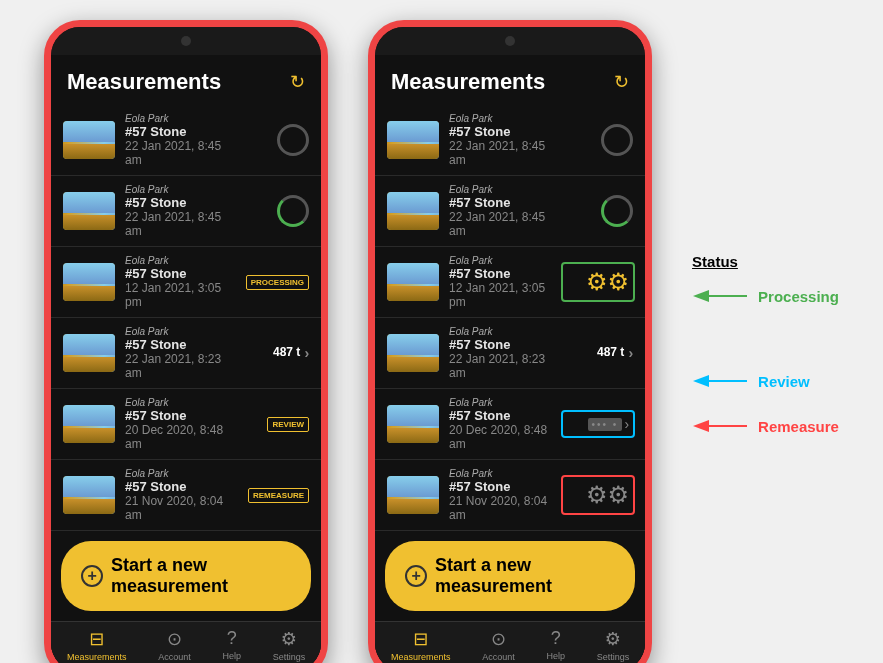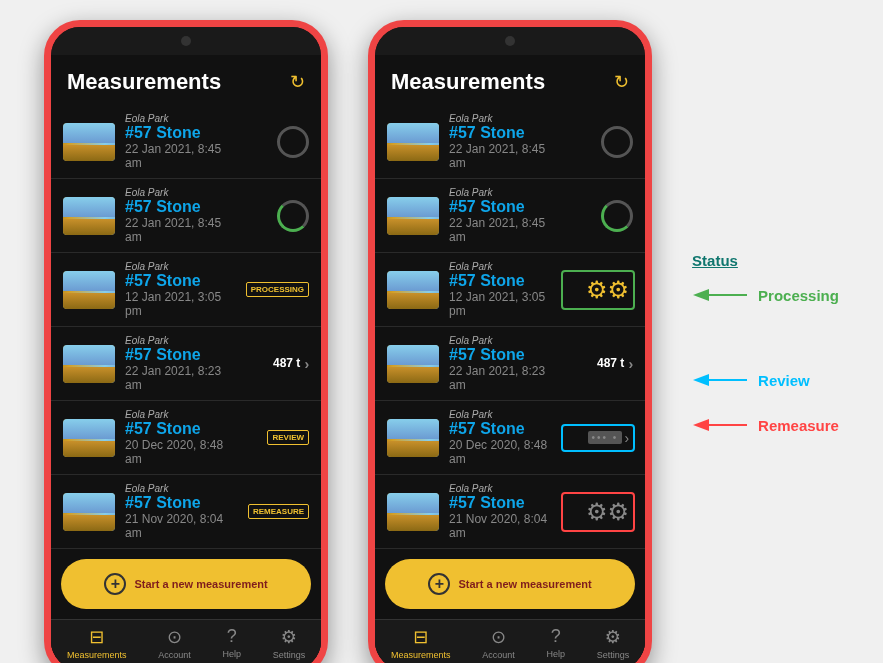--- a/index.html
+++ b/index.html
@@ -133,22 +133,22 @@
       flex: 1;
     }
 
     .item-location {
       color: #aaa;
       font-size: 10px;
       font-style: italic;
     }
 
     .item-name {
-      color: #0ea5e9;
-      font-size: 16px;
+      color: #e5e5e5;
+      font-size: 13px;
       font-weight: bold;
     }
 
     .item-date {
       color: #888;
       font-size: 12px;
     }
 
     .item-status {
       display: flex;
@@ -239,23 +239,23 @@
       display: flex;
       align-items: center;
       justify-content: center;
       font-size: 16px;
       font-weight: bold;
       color: #333;
       flex-shrink: 0;
     }
 
     .start-btn-text {
-      font-size: 11px;
-      font-weight: bold;
-      color: #7f1d1d;
+      font-size: 18px;
+      font-weight: bold;
+      color: #000000;
     }
 
     .bottom-nav {
       background: #1a1a1a;
       display: flex;
       justify-content: space-around;
       padding: 6px 0 10px;
       border-top: 1px solid #333;
     }
 
@@ -305,21 +305,21 @@
 
     .annotation-row {
       display: flex;
       align-items: center;
       gap: 10px;
     }
 
     .annotation-text-status {
       font-size: 15px;
       font-weight: bold;
-      color: #0f766e;
+      color: #000000;
       text-decoration: underline;
     }
 
     .annotation-text-processing {
       font-size: 15px;
       font-weight: bold;
       color: #4CAF50;
     }
 
     .annotation-text-review {

